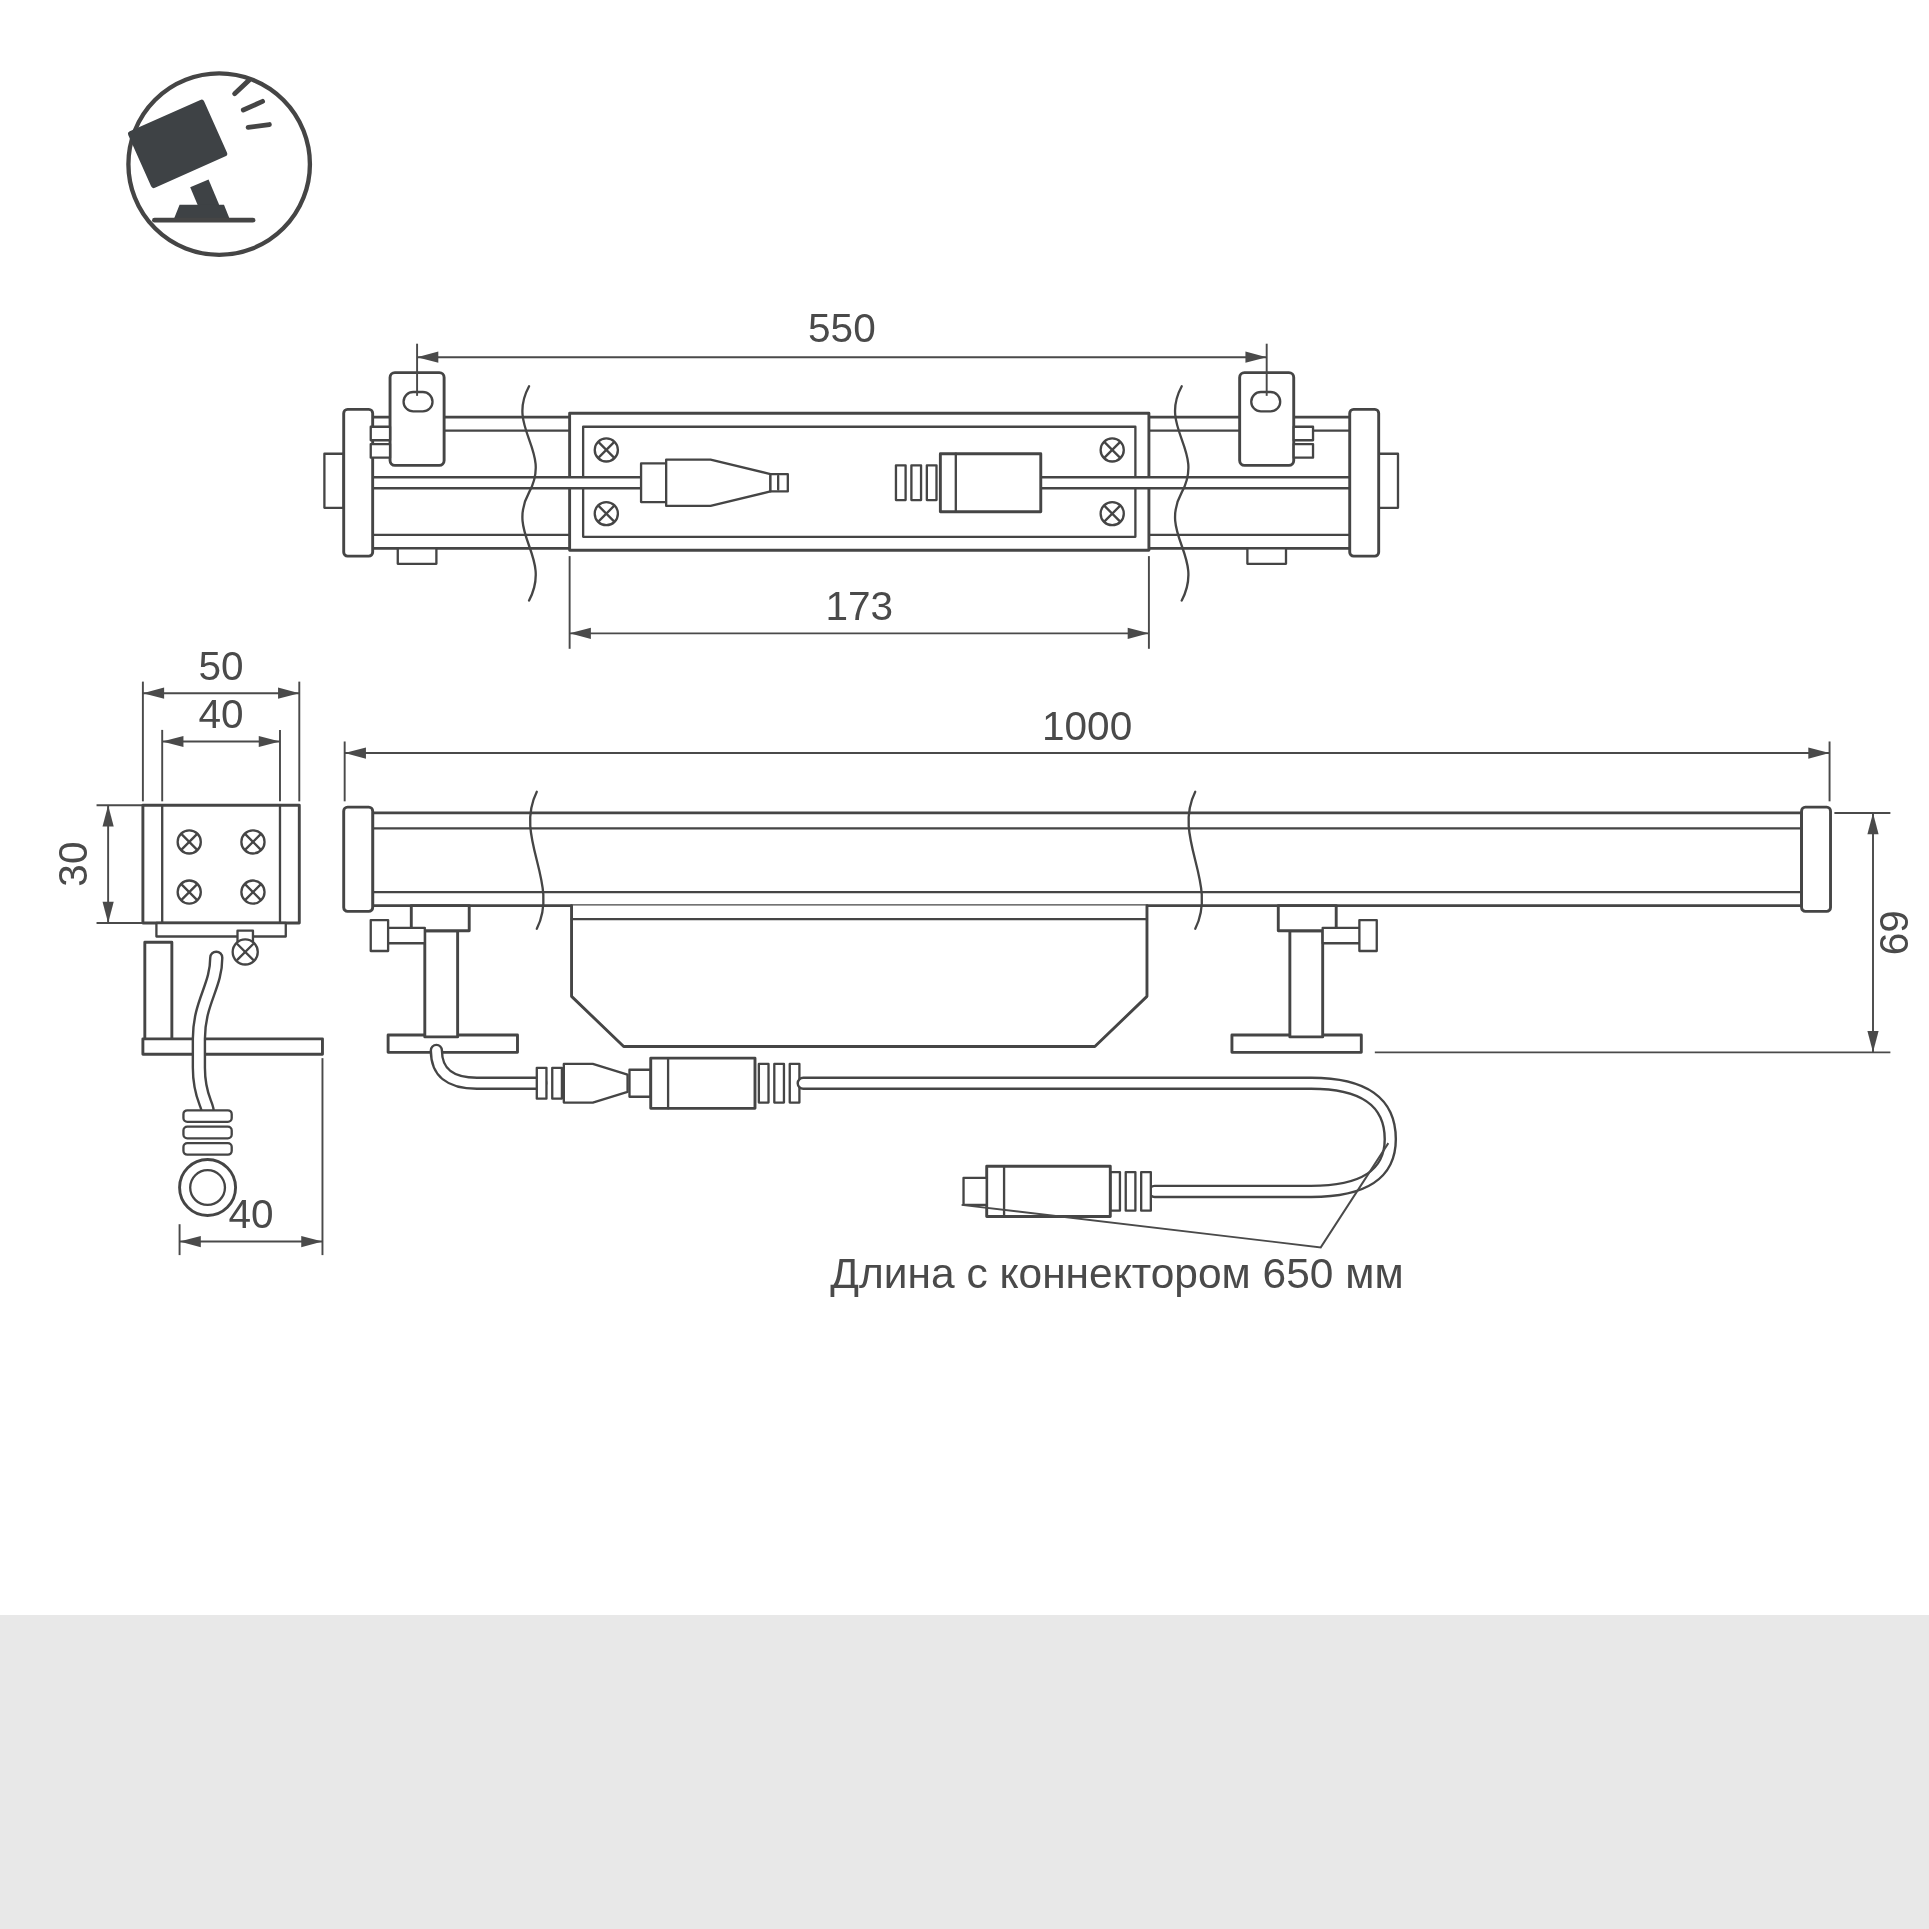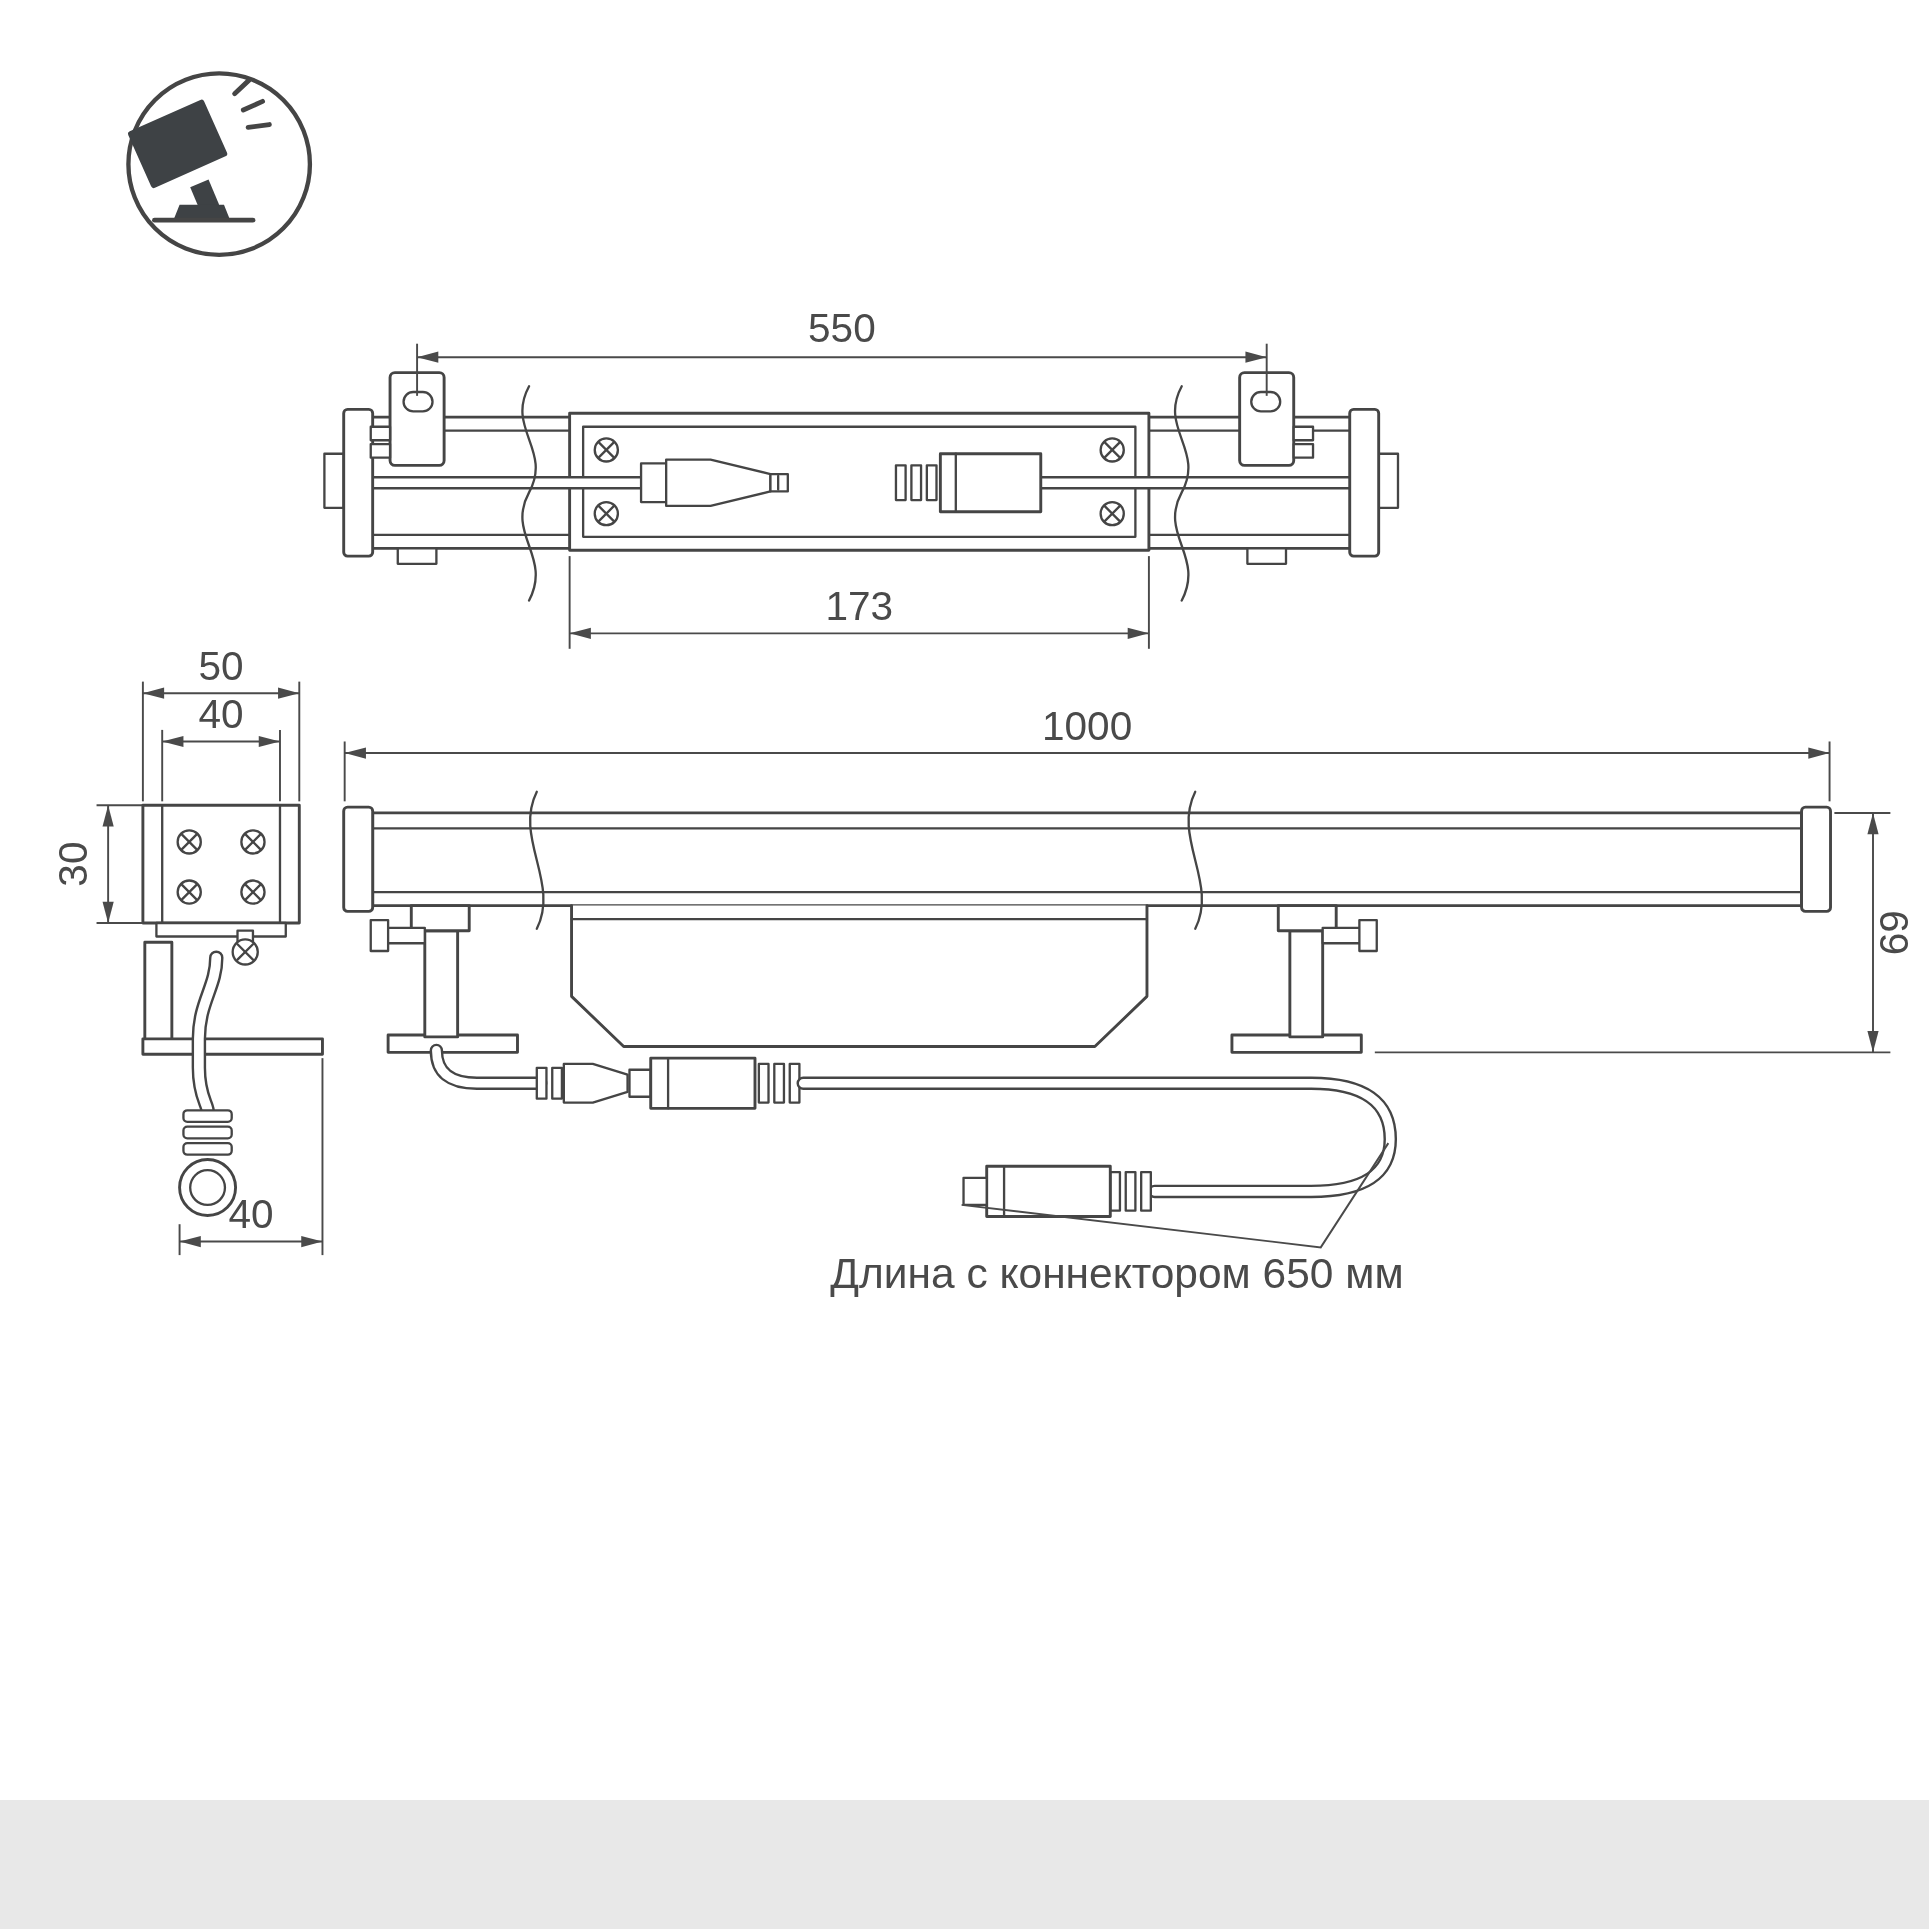--- a/index.html
+++ b/index.html
@@ -1,17 +1,17 @@
 <!DOCTYPE html>
 <html><head>
 <meta charset="utf-8">
 <style>
   html,body { margin:0; padding:0; background:#e8e8e8; }
   .page {
-    position:relative; width:1929px; height:1800px; background:#ffffff;
+    position:relative; width:1929px; height:1615px; background:#ffffff;
     font-family:"Liberation Sans", sans-serif; overflow:hidden;
   }
   svg { display:block; width:1929px; height:1929px; }
 
   .ln3 { stroke:#454545; stroke-width:3; fill:none; stroke-linecap:round; stroke-linejoin:round; }
   .ln2 { stroke:#454545; stroke-width:2.4; fill:none; stroke-linecap:round; stroke-linejoin:round; }
   .fillw { fill:#ffffff; }
   .dark { fill:#3e4245; stroke:none; }
   .dimline { stroke:#4a4a4a; stroke-width:2; fill:none; }
   .extline { stroke:#4a4a4a; stroke-width:2; fill:none; }

